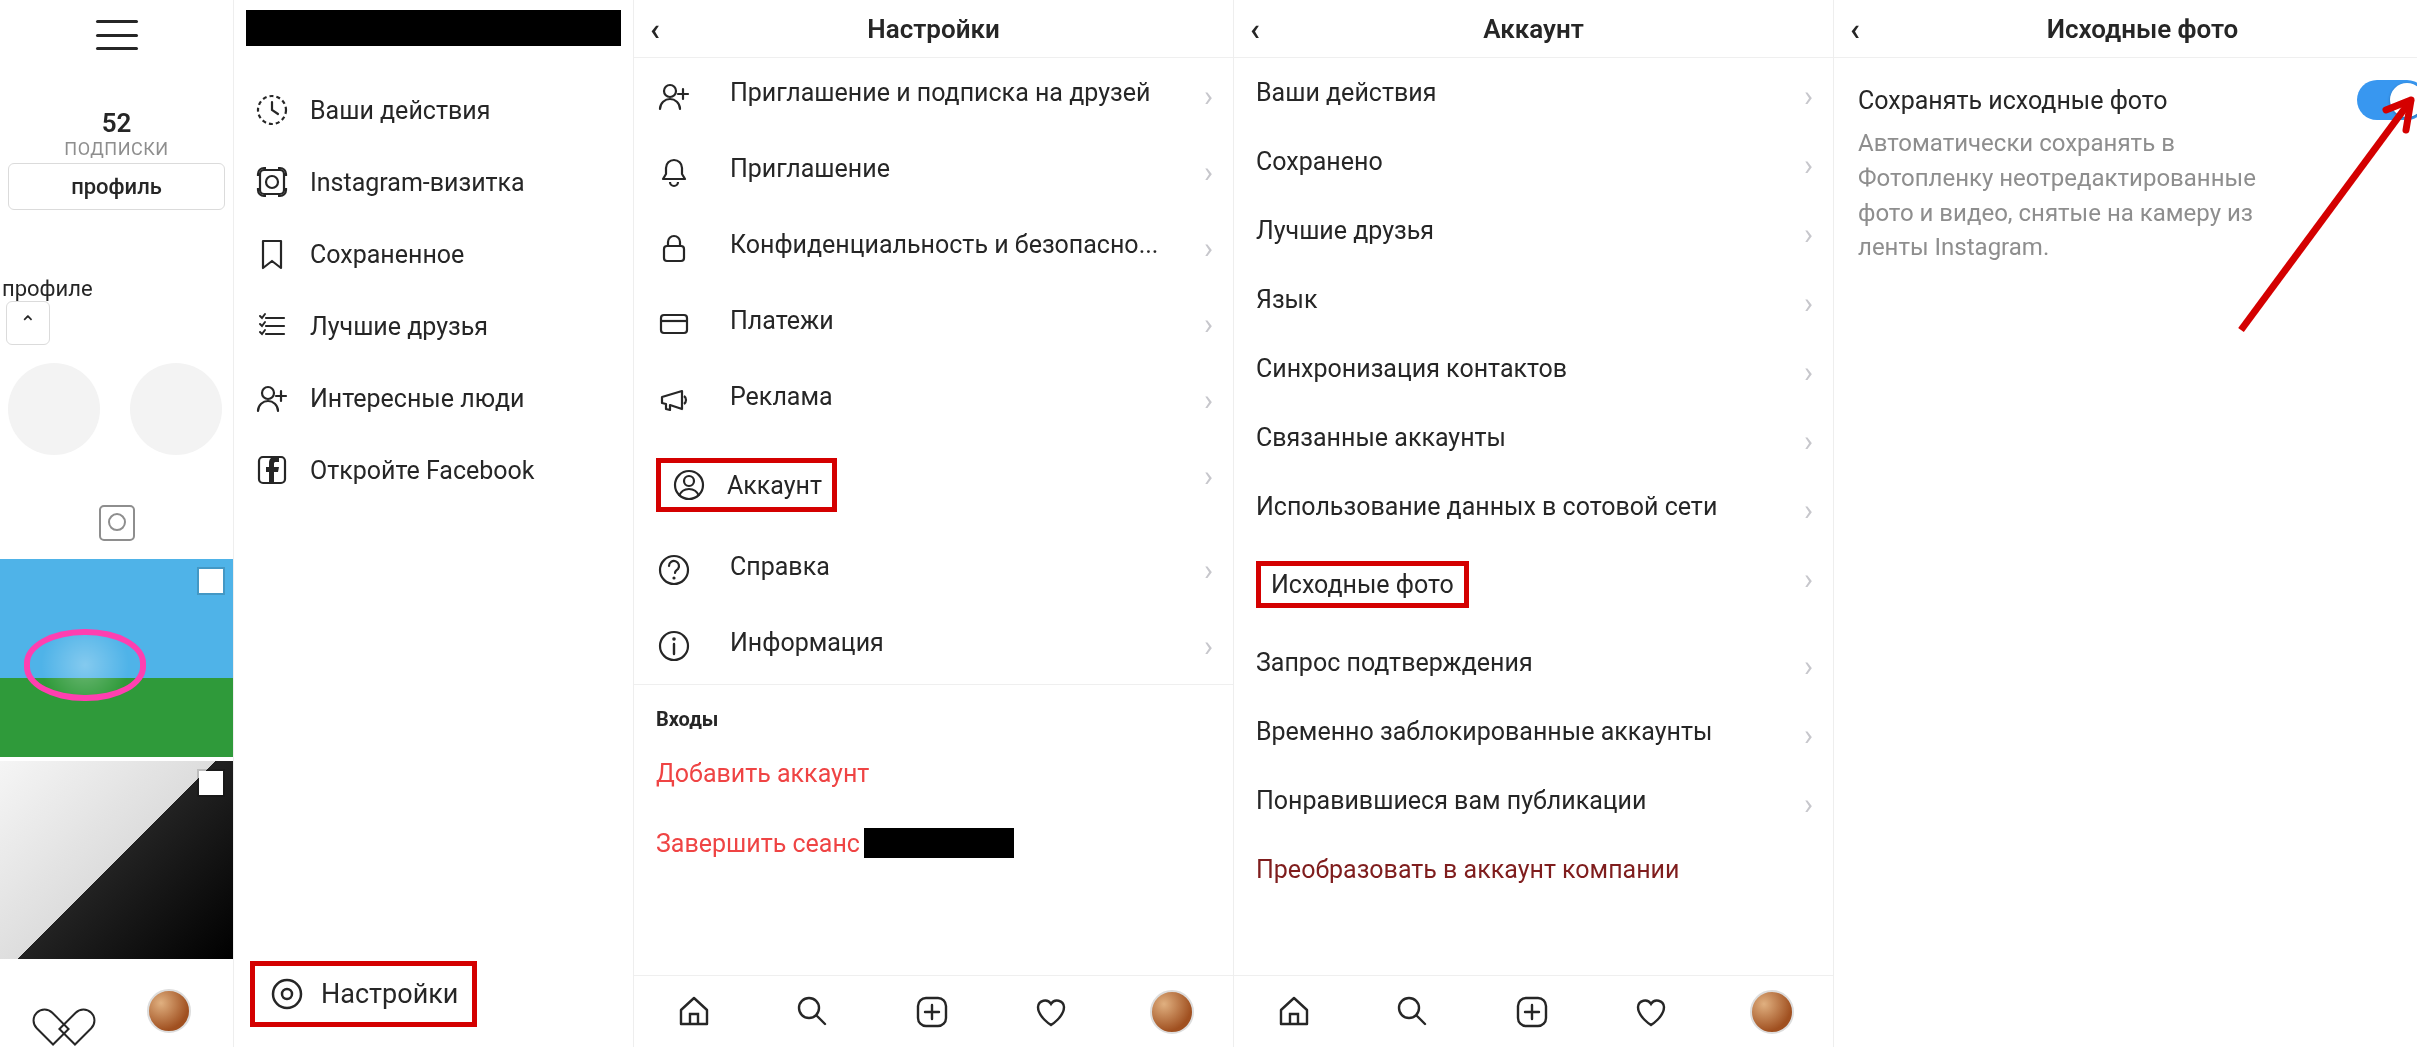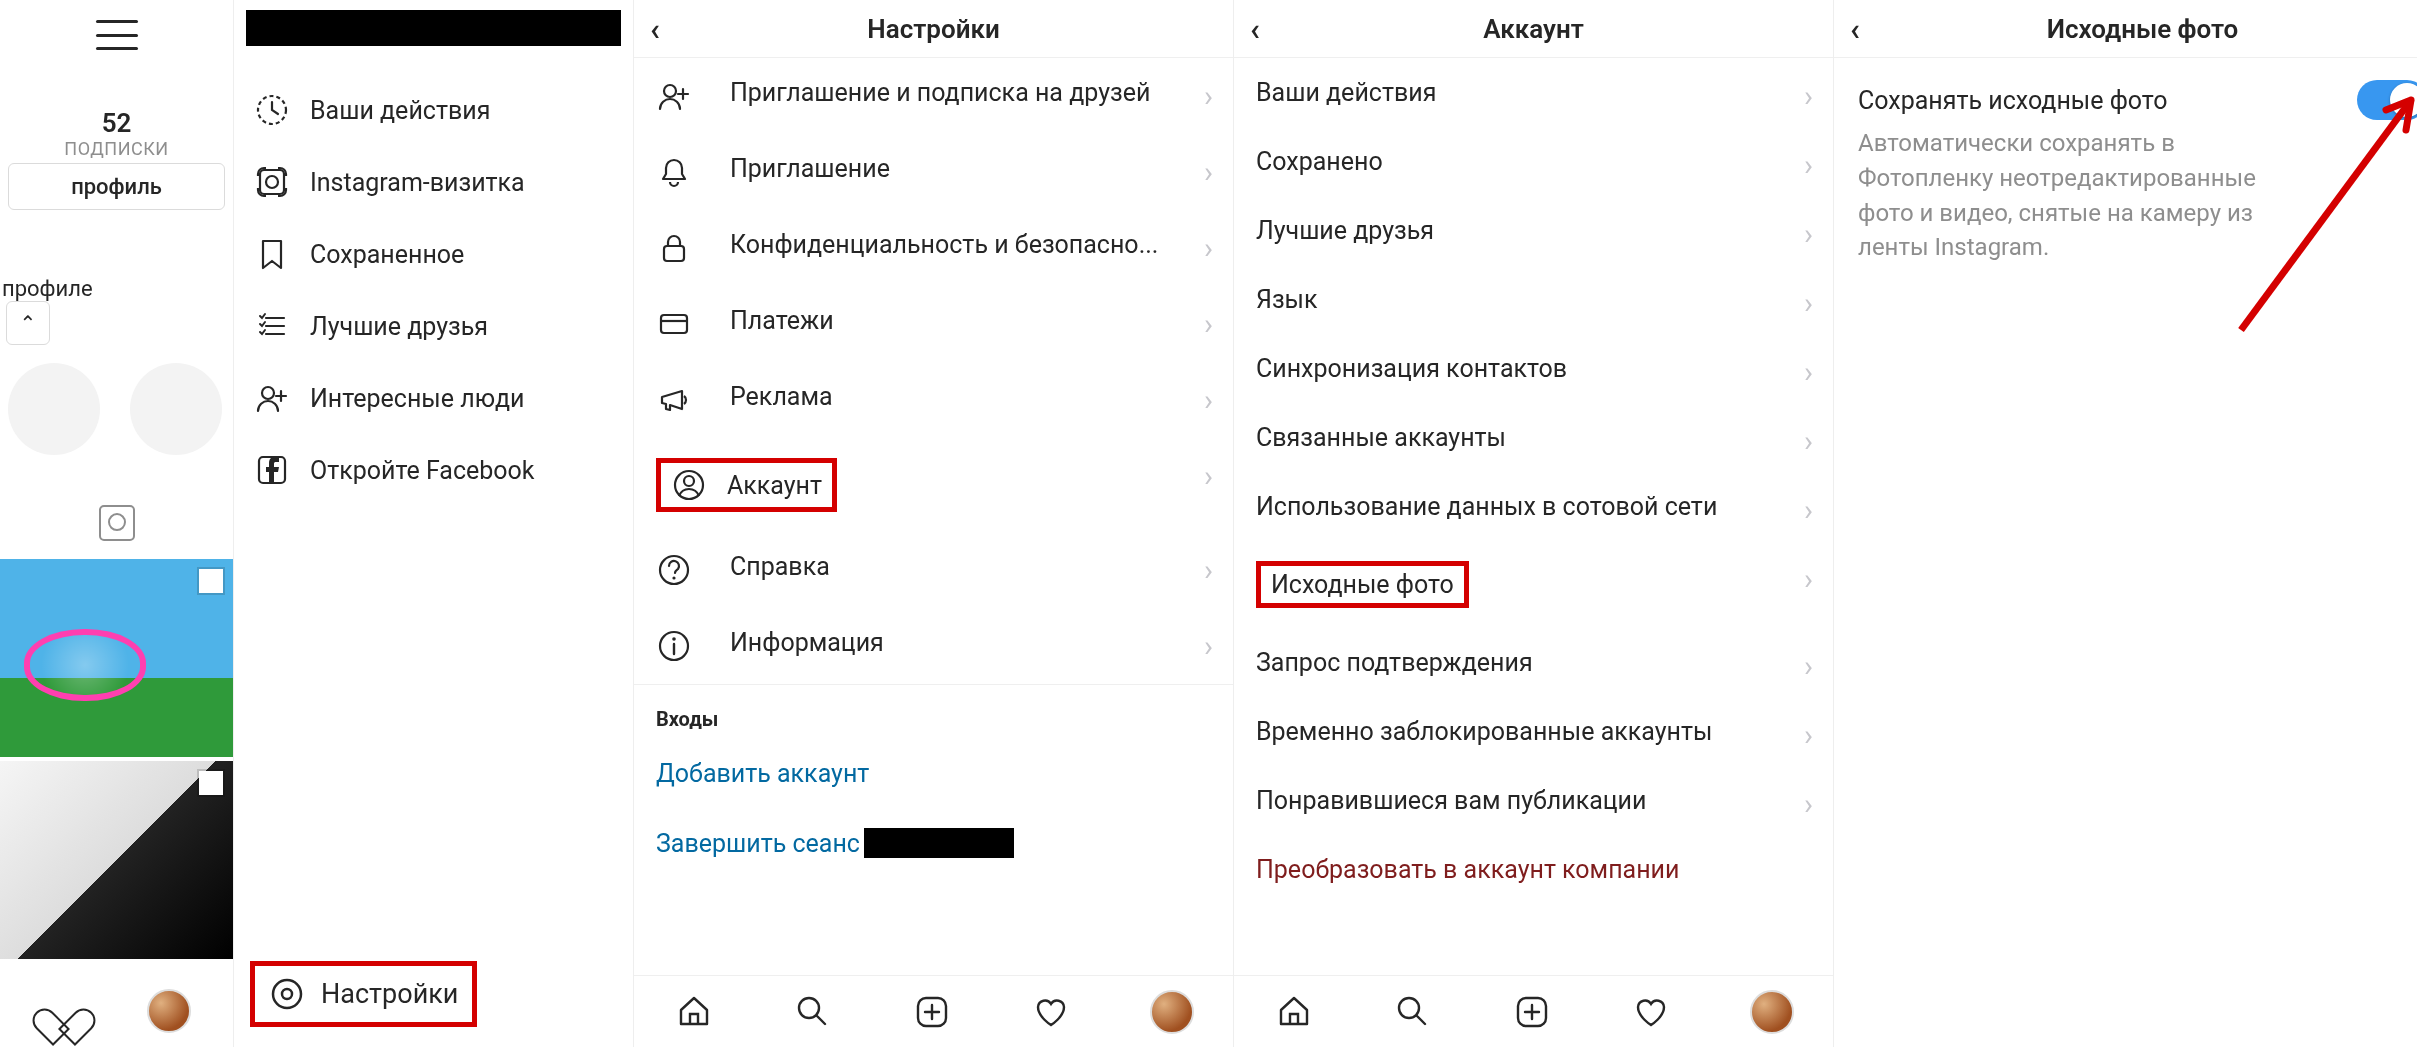--- a/index.html
+++ b/index.html
@@ -60,21 +60,21 @@
   .settings-row { position:absolute; bottom:20px; left:16px; display:flex; align-items:center; gap:16px; font-size:27px; padding:10px 14px; }
   .redbox { border: 5px solid #d40000; }
 
   
   .panel-header { display:flex; align-items:center; justify-content:center; height:58px; border-bottom:1px solid #efefef; position:relative; font-size:26px; font-weight:600; }
   .panel-header .back { position:absolute; left:16px; font-size:32px; color:#262626; }
   .setting-list { display:flex; flex-direction:column; }
   .setting-item { display:flex; align-items:flex-start; padding: 20px 22px; font-size:25px; gap:38px; position:relative; }
   .setting-item .chev { position:absolute; right:20px; color:#c7c7cc; font-size:30px; }
   .section-label { padding: 22px 22px 8px; font-size:20px; font-weight:700; border-top:1px solid #efefef; }
-  .link-item { padding: 20px 22px; font-size:25px; color:#0369a1; display:flex; align-items:center; }
+  .link-item { padding: 20px 22px; font-size:25px; color:#ef4444; display:flex; align-items:center; }
   .link-item .blk { display:inline-block; width:150px; height:30px; background:#000; margin-left:4px; }
 
   
   .toggle-row { display:flex; align-items:center; justify-content:space-between; padding: 22px 24px 6px; font-size:25px; }
   .toggle { width:70px; height:40px; border-radius:40px; background:#3897f0; position:relative; }
   .toggle::after { content:""; position:absolute; right:3px; top:3px; width:34px; height:34px; background:#fff; border-radius:50%; box-shadow:0 1px 3px rgba(0,0,0,.3); }
   .toggle-desc { padding: 0 24px; font-size:24px; color:#8e8e8e; line-height:1.45; max-width: 460px; }
   .arrow-svg { position:absolute; right:20px; top:80px; width:220px; height:260px; pointer-events:none; }
 
   

